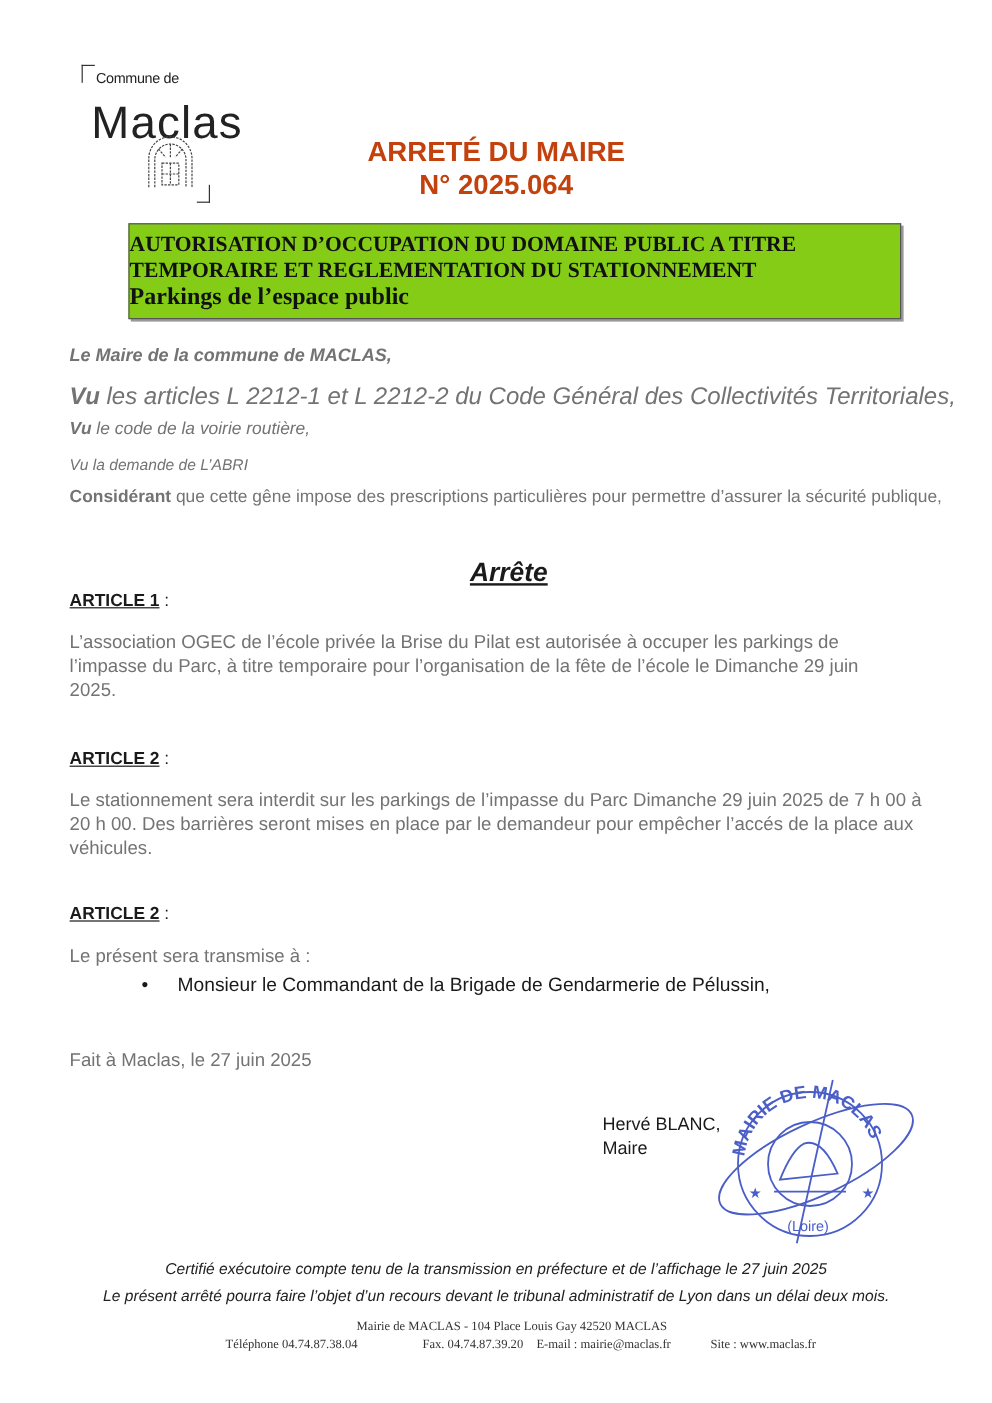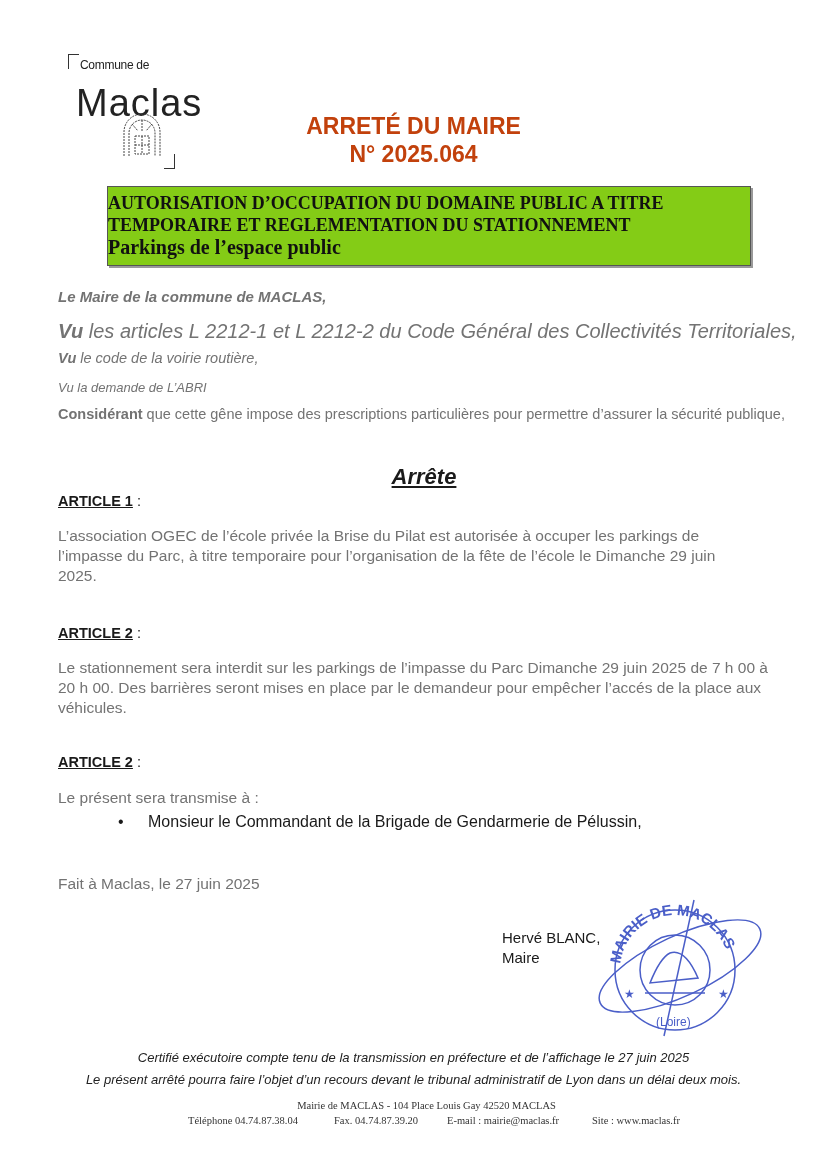--- a/index.html
+++ b/index.html
@@ -127,15 +127,15 @@
   <text x="66" y="128" font-size="12" fill="#4a5ec8" font-family="Liberation Sans, sans-serif">(Loire)</text>
   <text x="34" y="100" font-size="12" fill="#4a5ec8">★</text>
   <text x="128" y="100" font-size="12" fill="#4a5ec8">★</text>
 </svg>
 
 <div class="abs footer-it" style="top:1047px; left:-40px; width:907px;">Certifié exécutoire compte tenu de la transmission en préfecture et de l’affichage le 27 juin 2025</div>
 <div class="abs footer-it" style="top:1069px; left:-40px; width:907px;">Le présent arrêté pourra faire l’objet d’un recours devant le tribunal administratif de Lyon dans un délai deux mois.</div>
 
 <div class="abs footer-addr" style="top:1100px; left:0; width:853px; text-align:center;">Mairie de MACLAS - 104 Place Louis Gay 42520 MACLAS</div>
 <div class="abs footer-addr" style="top:1115px; left:188px;">Téléphone 04.74.87.38.04</div>
-<div class="abs footer-addr" style="top:1115px; left:334px;">Fax. 04.74.87.39.20</div>
+<div class="abs footer-addr" style="top:1115px; left:352px;">Fax. 04.74.87.39.20</div>
 <div class="abs footer-addr" style="top:1115px; left:447px;">E-mail : mairie@maclas.fr</div>
 <div class="abs footer-addr" style="top:1115px; left:592px;">Site : www.maclas.fr</div>
 
 </body></html>

